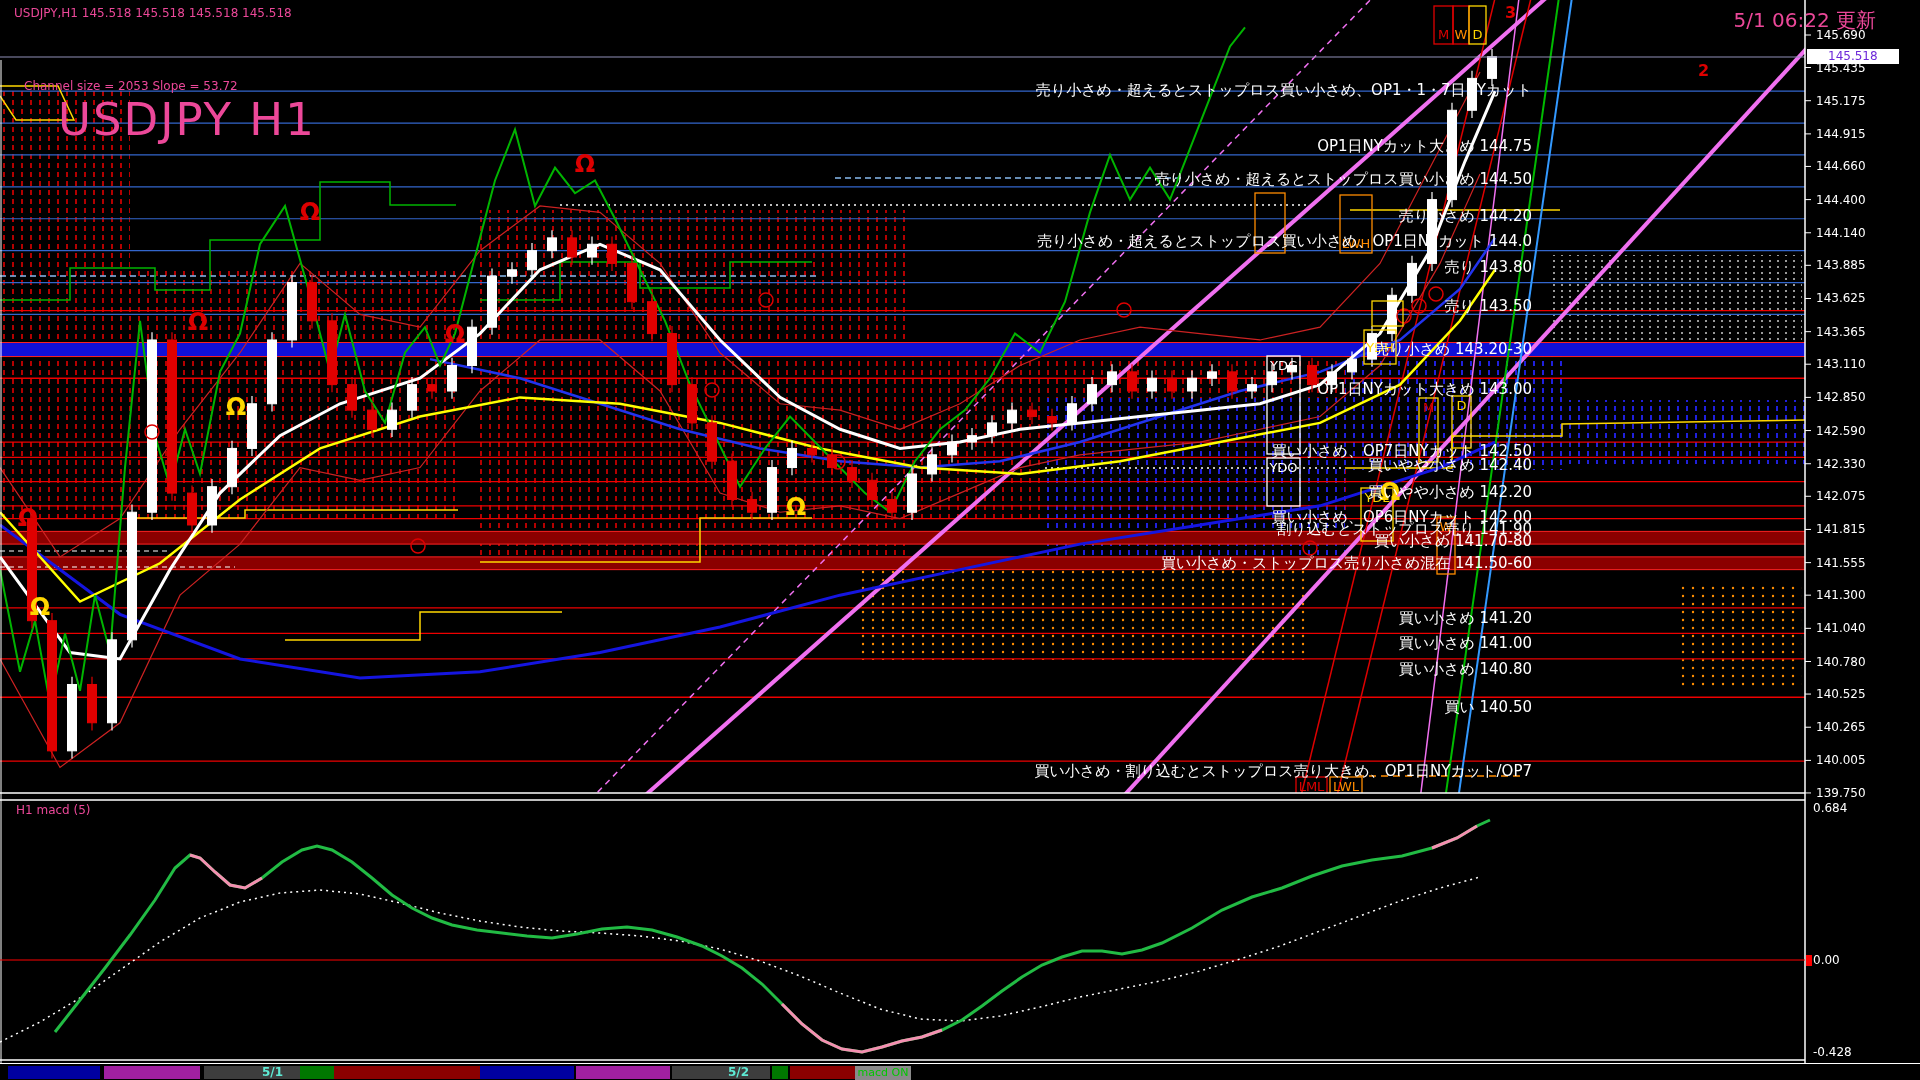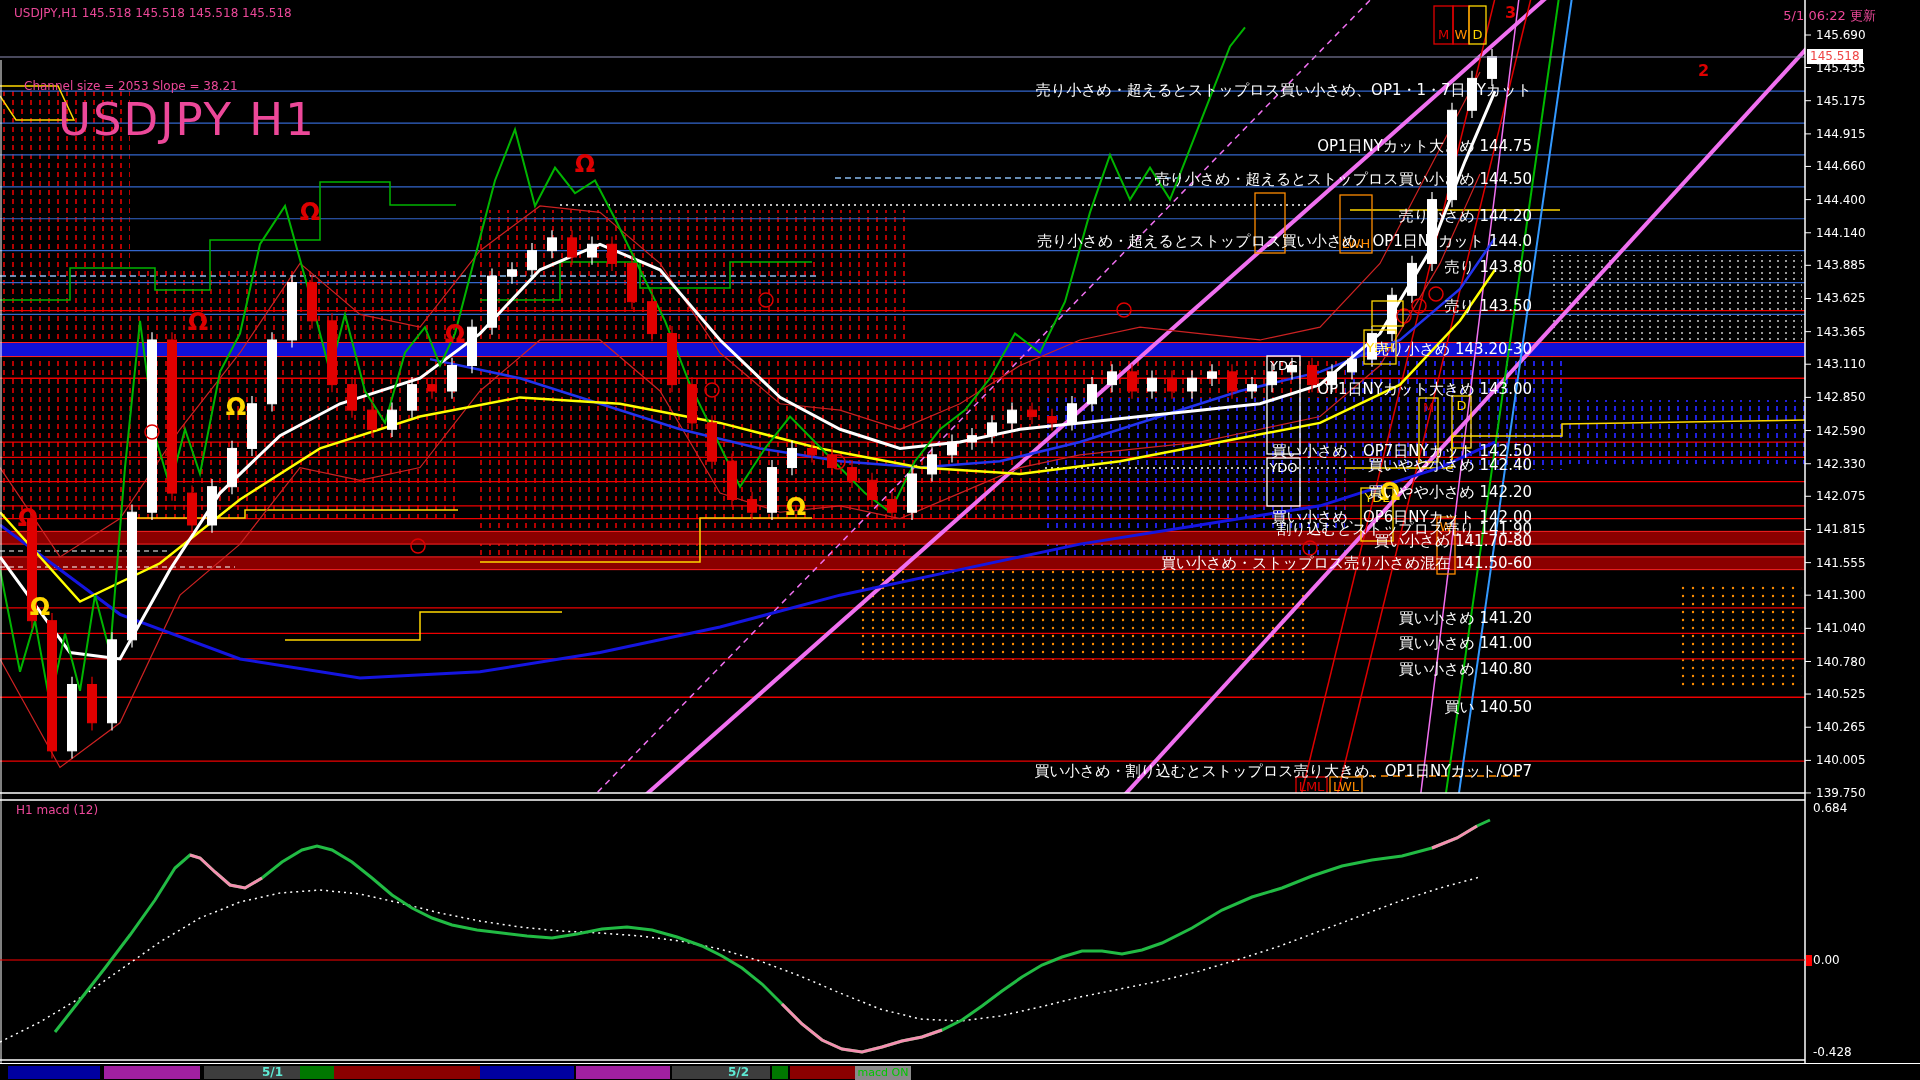--- a/index.html
+++ b/index.html
@@ -3,24 +3,24 @@
 <meta charset="utf-8">
 <style>
   html,body{margin:0;padding:0;background:#000;}
   .stage{position:relative;width:1920px;height:1080px;background:#000;overflow:hidden;
          font-family:"DejaVu Sans",sans-serif;color:#fff;}
   .stage svg{position:absolute;left:0;top:0;}
   .hud{position:absolute;white-space:nowrap;color:#ec4899;}
   .symbol-line{left:14px;top:6px;font-size:12px;}
   .channel-info{left:24px;top:79px;font-size:12px;}
   .big-title{left:58px;top:86px;font-size:45px;letter-spacing:2px;margin-top:7px;}
-  .update-time{right:44px;top:7px;font-size:13px;}
+  .update-time{right:44px;top:7px;font-size:20px;}
   .macd-label{left:16px;top:803px;font-size:12px;}
-  .cur-price{position:absolute;left:1807px;top:49px;background:#fff;color:#ef4444;
-             font-size:12px;padding:1px 3px;line-height:13px;}
+  .cur-price{position:absolute;left:1807px;top:49px;background:#fff;color:#6d28d9;
+             font-size:12px;padding:1px 21px;line-height:13px;}
   .bottom-bar{position:absolute;left:0;top:1063px;width:1920px;height:17px;background:#000;
               border-top:1px solid #fff;border-bottom:1px solid #fff;}
   .seg{position:absolute;top:2px;height:13px;}
   .seg-label{position:absolute;top:1px;font-size:12px;font-weight:bold;color:#5eead4;}
   .macd-btn{position:absolute;left:855px;top:2px;width:56px;height:16px;background:#8a8a8a;
             color:#00c800;font-size:11px;line-height:13px;text-align:center;}
   .m30000{position:absolute;left:1810px;top:1063px;font-size:12px;color:#fff;}
 </style>
 </head>
 <body>
@@ -577,24 +577,24 @@
       <g clip-path="url(#clip-macd)">
         <line x1="0" y1="960" x2="1805" y2="960" stroke="#ff0000" stroke-width="1"></line>
         <polyline points="0,1042 40,1022 80,998 120,970 160,942 200,918 240,902 280,893 320,890 360,894 400,903 440,913 480,921 520,927 560,931 600,933 640,936 680,941 720,949 760,961 800,976 840,993 880,1009 920,1019 960,1021 1000,1016 1040,1007 1080,997 1120,989 1160,981 1200,971 1240,959 1280,946 1320,931 1360,916 1400,901 1440,888 1480,877" fill="none" stroke="#ffffff" stroke-width="1.5" stroke-dasharray="2,4"></polyline>
         <polyline points="55,1032 80,1000 105,968 130,935 155,900 175,868 190,855 200,858 215,872 230,885 245,888 262,878 282,862 302,850 317,846 332,850 352,862 372,878 392,895 412,908 432,918 452,925 477,930 502,933 527,936 552,938 577,934 602,929 627,927 652,930 677,937 702,946 722,956 742,968 762,984 782,1004 802,1024 822,1040 842,1049 862,1052 882,1047 902,1041 922,1037 942,1030 962,1020 982,1006 1002,991 1022,977 1042,965 1062,957 1082,951 1102,951 1122,954 1142,950 1162,943 1192,928 1222,910 1252,897 1282,888 1312,876 1342,866 1372,860 1402,856 1432,848 1457,838 1477,826 1490,820" fill="none" stroke="#22bb44" stroke-width="3"></polyline>
         <polyline points="190,855 200,858 215,872 230,885 245,888 262,878" fill="none" stroke="#f48fb1" stroke-width="3"></polyline>
         <polyline points="782,1004 802,1024 822,1040 842,1049 862,1052 882,1047 902,1041 922,1037 942,1030" fill="none" stroke="#f48fb1" stroke-width="3"></polyline>
         <polyline points="1432,848 1457,838 1477,826" fill="none" stroke="#f48fb1" stroke-width="3"></polyline>
       </g>
     </svg>
   <div class="hud symbol-line">USDJPY,H1  145.518 145.518 145.518 145.518</div>
-  <div class="hud channel-info">Channel size = 2053 Slope = 38.21</div>
+  <div class="hud channel-info">Channel size = 2053 Slope = 53.72</div>
   <div class="hud big-title">USDJPY H1</div>
   <div class="hud update-time">5/1 06:22 更新</div>
-  <div class="hud macd-label">H1  macd (12)</div>
+  <div class="hud macd-label">H1  macd (5)</div>
   <div class="cur-price">145.518</div>
   <div class="m30000">30000</div>
   <div class="bottom-bar">
     <div id="segments">
         <div class="seg" style="left: 8px; width: 92px; background: rgb(0, 0, 160);"></div>
         <div class="seg" style="left: 104px; width: 96px; background: rgb(160, 32, 160);"></div>
         <div class="seg" style="left: 204px; width: 96px; background: rgb(61, 61, 61);"></div>
         <div class="seg" style="left: 300px; width: 34px; background: rgb(0, 120, 0);"></div>
         <div class="seg" style="left: 334px; width: 146px; background: rgb(139, 0, 0);"></div>
         <div class="seg" style="left: 480px; width: 94px; background: rgb(0, 0, 160);"></div>

